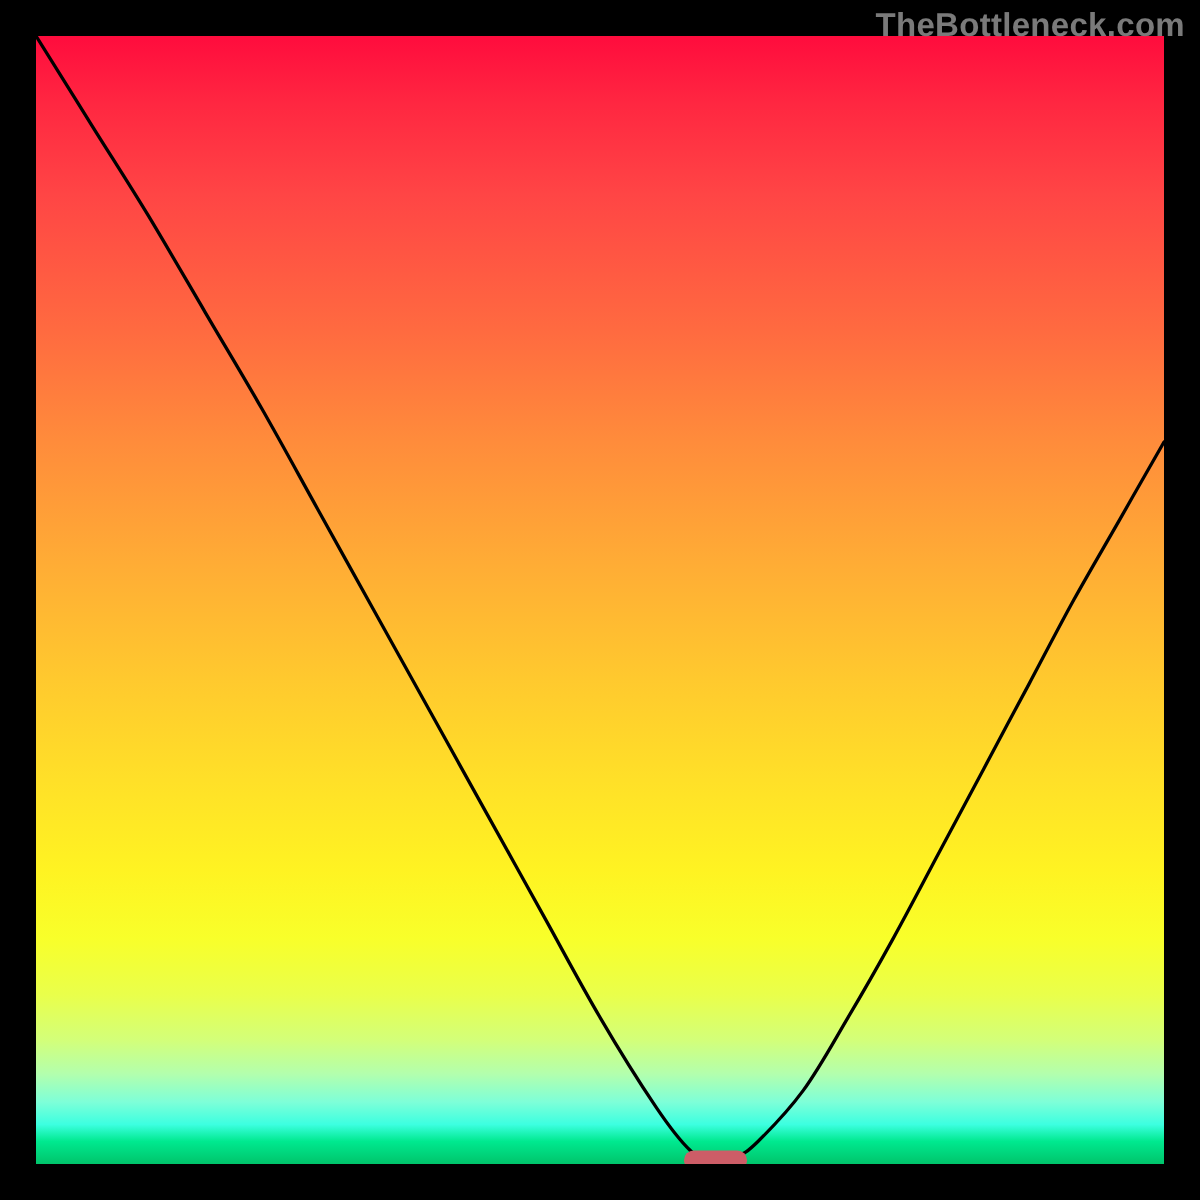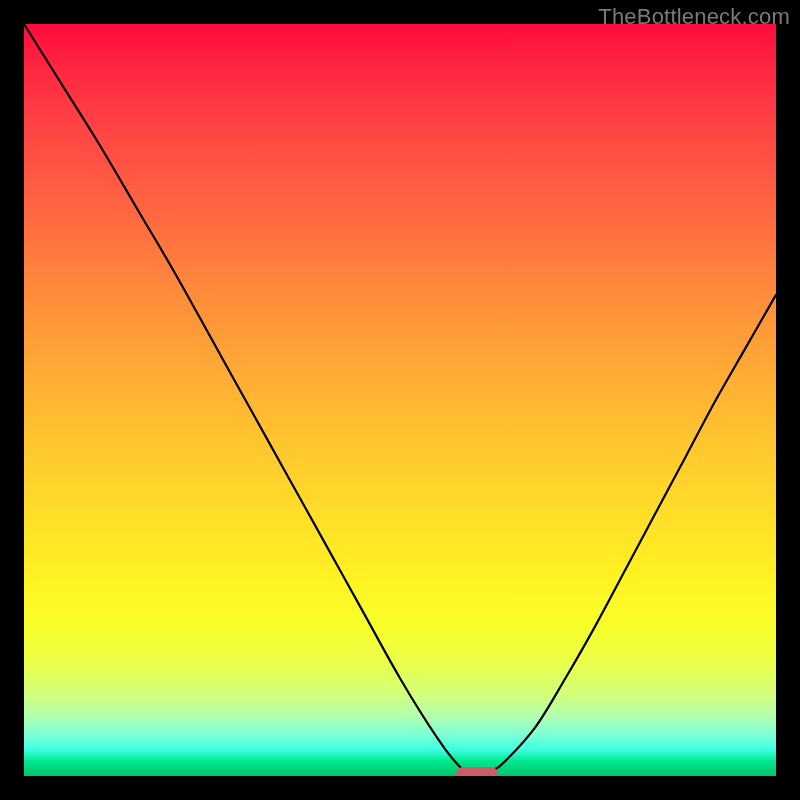--- a/index.html
+++ b/index.html
@@ -59,21 +59,21 @@
     border-radius: 7px;
     background: #cd5d67;
   }
   .watermark {
     position: absolute;
     top: 4px;
     right: 10px;
     color: #7a7a7a;
     font-size: 22px;
     letter-spacing: 0.2px;
-    font-weight: 400;
+    font-weight: 700;
   }
 </style>
 </head>
 <body>
 
 <div class="frame">
 
   <div class="plot">
     <div class="gradient"></div>
 

